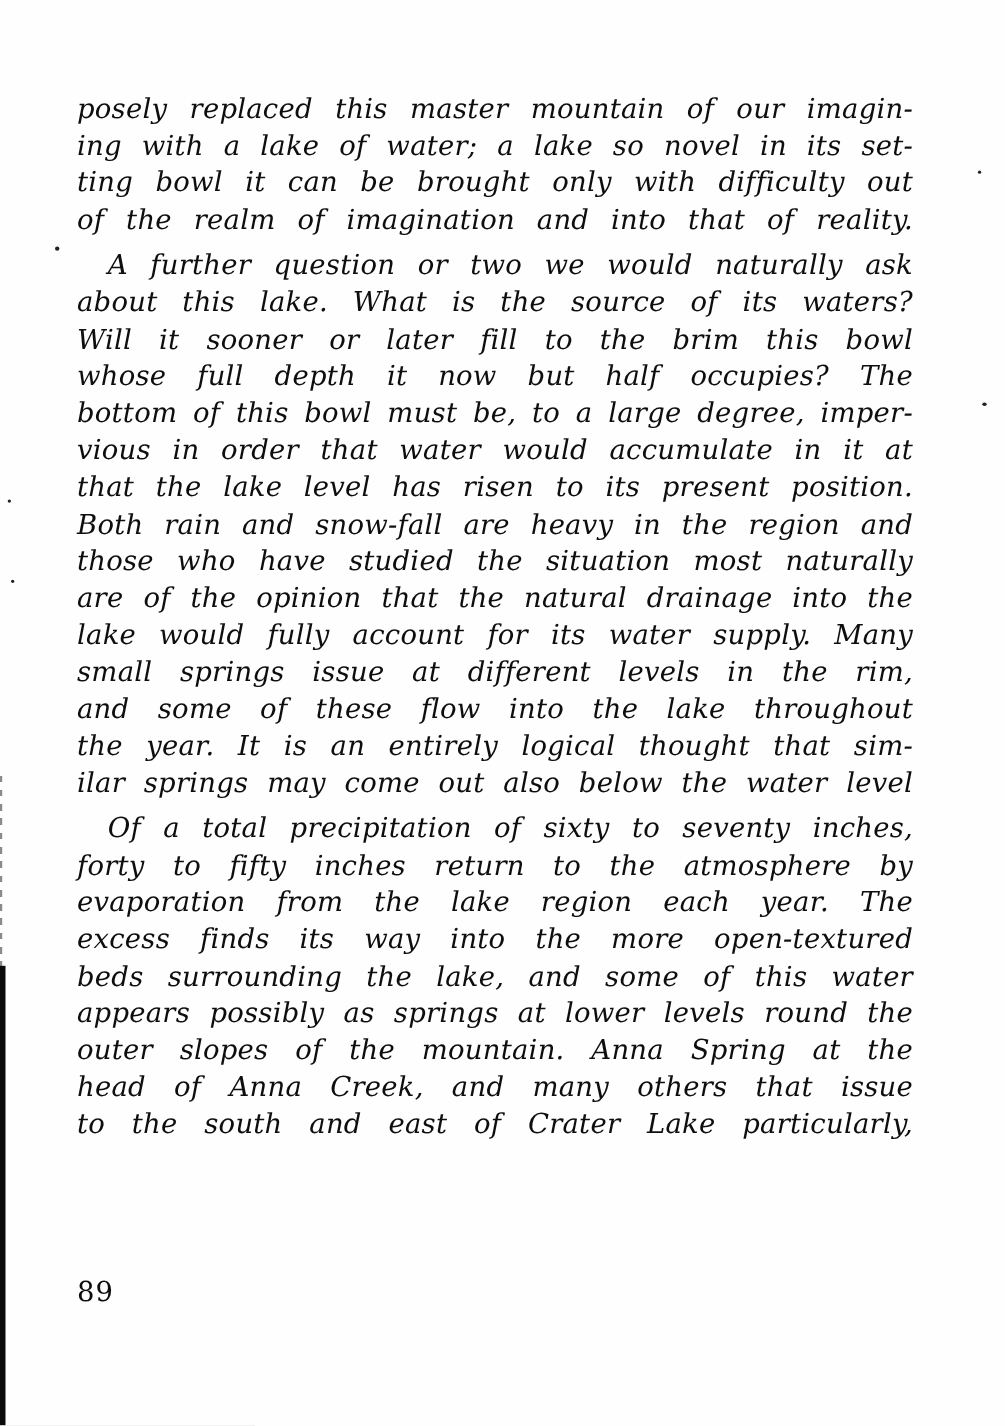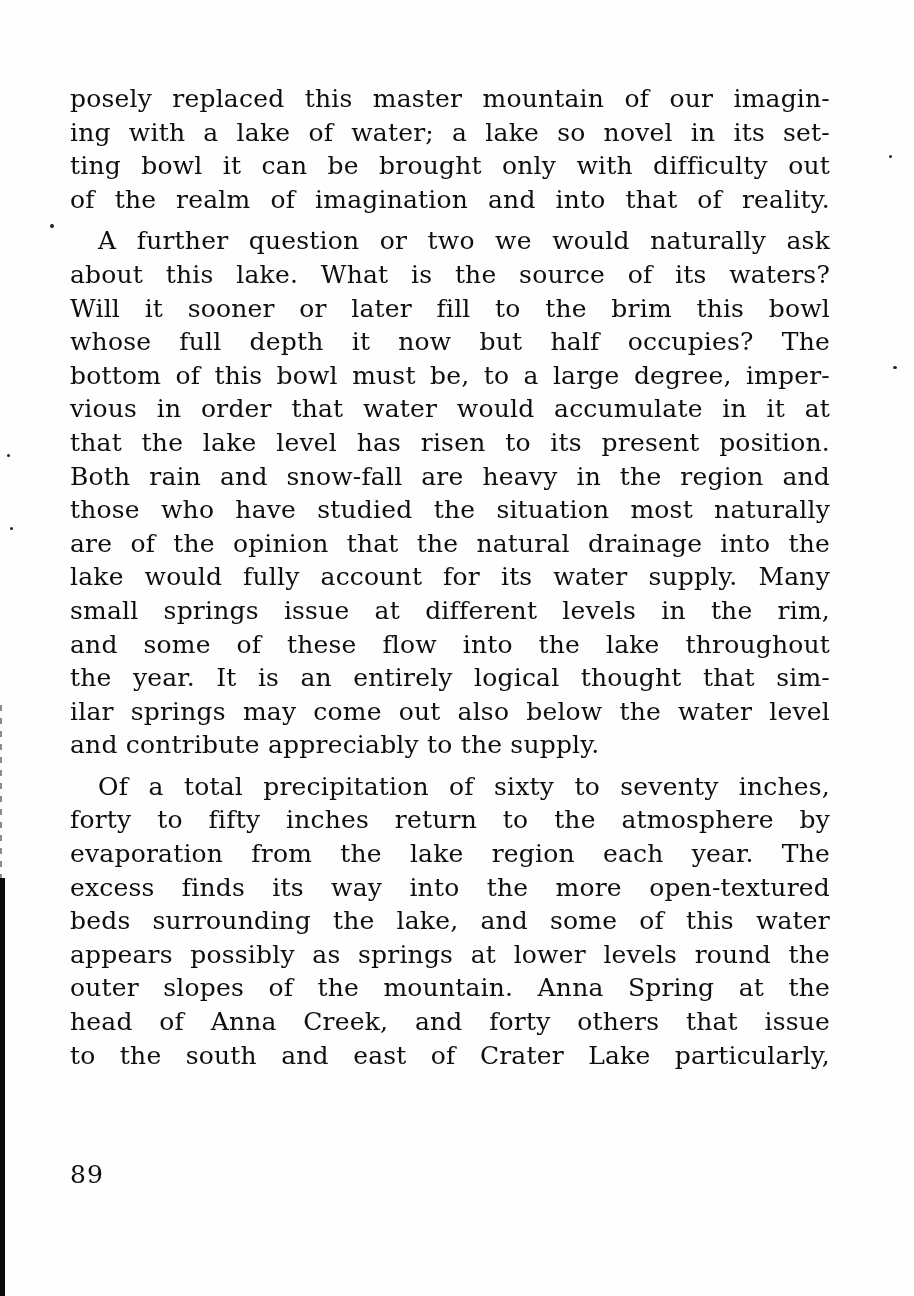--- a/index.html
+++ b/index.html
@@ -12,21 +12,21 @@
     overflow: hidden;
     font-family: "DejaVu Serif", "Liberation Serif", serif;
     color: #0e0e0e;
   }
   .text-block {
     position: absolute;
     left: 70px;
     top: 82px;
     width: 760px;
   }
-  .para { margin: 0; }
+  .para { margin: 0; font-style: italic; }
   .para + .para { margin-top: 8px; }
   .line {
     font-size: 25px;
     line-height: 33.6px;
     text-align: justify;
     text-align-last: justify;
     white-space: normal;
     letter-spacing: 0.2px;
   }
   .para.indent .line.first { padding-left: 28px; }
@@ -84,31 +84,30 @@
         <div class="line">vious in order that water would accumulate in it at</div>
         <div class="line">that the lake level has risen to its present position.</div>
         <div class="line">Both rain and snow-fall are heavy in the region and</div>
         <div class="line">those who have studied the situation most naturally</div>
         <div class="line">are of the opinion that the natural drainage into the</div>
         <div class="line">lake would fully account for its water supply. Many</div>
         <div class="line">small springs issue at different levels in the rim,</div>
         <div class="line">and some of these flow into the lake throughout</div>
         <div class="line">the year.  It is an entirely logical thought that sim-</div>
         <div class="line">ilar springs may come out also below the water level</div>
-        <div class="line last-short">and contribute appreciably to the supply.</div>
       </div>
       <div class="para indent">
         <div class="line first">Of a total precipitation of sixty to seventy inches,</div>
         <div class="line">forty to fifty inches return to the atmosphere by</div>
         <div class="line">evaporation from the lake region each year.  The</div>
         <div class="line">excess finds its way into the more open-textured</div>
         <div class="line">beds surrounding the lake, and some of this water</div>
         <div class="line">appears possibly as springs at lower levels round the</div>
         <div class="line">outer slopes of the mountain.  Anna Spring at the</div>
-        <div class="line">head of Anna Creek, and forty others that issue</div>
+        <div class="line">head of Anna Creek, and many others that issue</div>
         <div class="line">to the south and east of Crater Lake particularly,</div>
       </div>
     </div>
   <div class="page-number">89</div>
 
   <div class="edge-bar-faint"></div>
   <div class="edge-bar-dark"></div>
   <div class="speck s1"></div>
   <div class="speck s2"></div>
   <div class="speck s3"></div>

